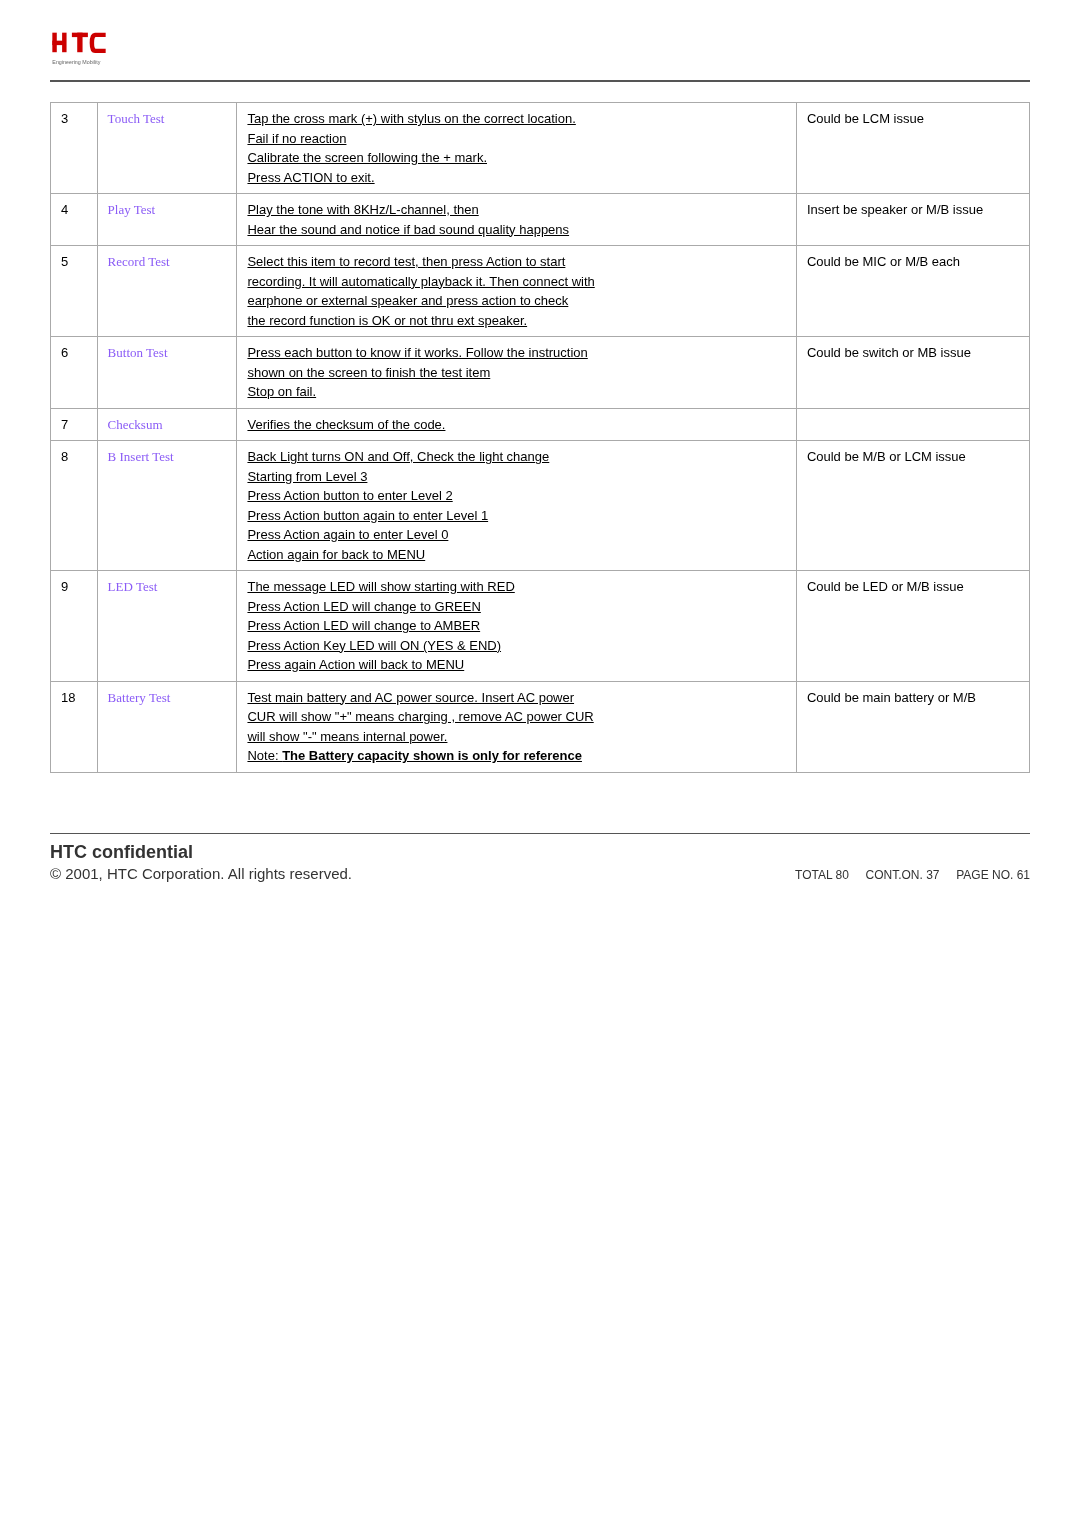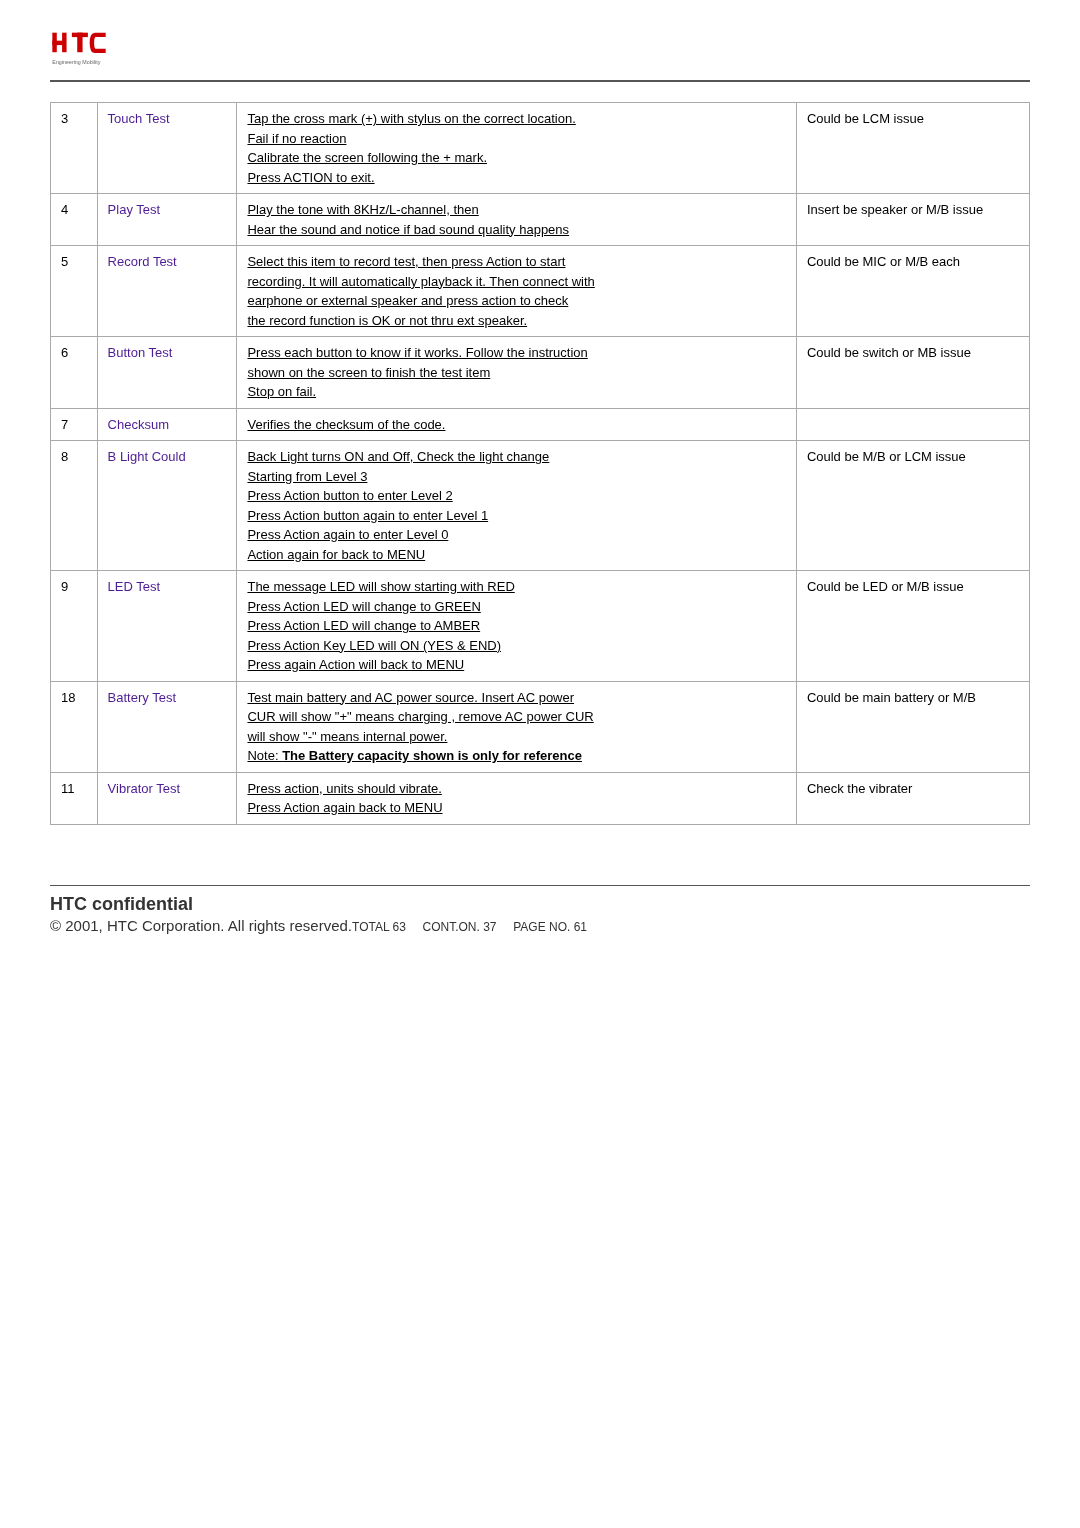--- a/index.html
+++ b/index.html
@@ -66,34 +66,35 @@
       width: 480px;
       text-decoration: underline;
     }
 
     .col-issue {
       width: 200px;
       margin-top: 30px;
     }
 
     .test-name {
-      color: #4c1d95;
+      color: #8b5cf6;
       font-size: 13px;
+      font-family: Liberation Serif, serif;
     }
 
     .footer-divider {
       border: none;
       border-top: 1px solid #555;
       margin-top: 60px;
       margin-bottom: 8px;
     }
 
     .footer {
       display: flex;
-      justify-content: flex-start;
+      justify-content: space-between;
       align-items: flex-end;
       font-size: 12px;
       color: #333;
     }
 
     .footer-left {
       display: flex;
       flex-direction: column;
     }
 
@@ -181,21 +182,21 @@
         <tr>
           <td class="col-num">7</td>
           <td class="col-name"><span class="test-name">Checksum</span></td>
           <td class="col-desc">
             <p>Verifies the checksum of the code.</p>
           </td>
           <td class="col-issue"></td>
         </tr>
         <tr>
           <td class="col-num">8</td>
-          <td class="col-name"><span class="test-name">B Light Could</span></td>
+          <td class="col-name"><span class="test-name">B Insert Test</span></td>
           <td class="col-desc">
             <p>Back Light turns ON and Off, Check the light change</p>
             <p>Starting from Level 3</p>
             <p>Press Action button to enter Level 2</p>
             <p>Press Action button again to enter Level 1</p>
             <p>Press Action again to enter Level 0</p>
             <p>Action again for back to MENU</p>
           </td>
           <td class="col-issue">Could be M/B or LCM issue</td>
         </tr>
@@ -214,40 +215,31 @@
         <tr>
           <td class="col-num">18</td>
           <td class="col-name"><span class="test-name">Battery Test</span></td>
           <td class="col-desc">
             <p>Test main battery and AC power source. Insert AC power</p>
             <p>CUR will show "+" means charging , remove AC power CUR</p>
             <p>will show "-" means internal power.</p>
             <p>Note: <strong>The Battery capacity shown is only for reference</strong></p>
           </td>
           <td class="col-issue">Could be main battery or M/B</td>
-        </tr>
-        <tr>
-          <td class="col-num">11</td>
-          <td class="col-name"><span class="test-name">Vibrator Test</span></td>
-          <td class="col-desc">
-            <p>Press action, units should vibrate.</p>
-            <p>Press Action again back to MENU</p>
-          </td>
-          <td class="col-issue">Check the vibrater</td>
         </tr>
       </tbody>
   </table>
 
   <hr class="footer-divider">
   <div class="footer">
     <div class="footer-left">
       <span class="footer-confidential">HTC confidential</span>
       <span class="footer-copyright">© 2001, HTC Corporation. All rights reserved.</span>
     </div>
     <div class="footer-right">
-      <span>TOTAL 63</span>
+      <span>TOTAL 80</span>
       &nbsp;&nbsp;&nbsp;
       <span>CONT.ON. 37</span>
       &nbsp;&nbsp;&nbsp;
       <span>PAGE NO. 61</span>
     </div>
   </div>
 </div>
 
 </body></html>

